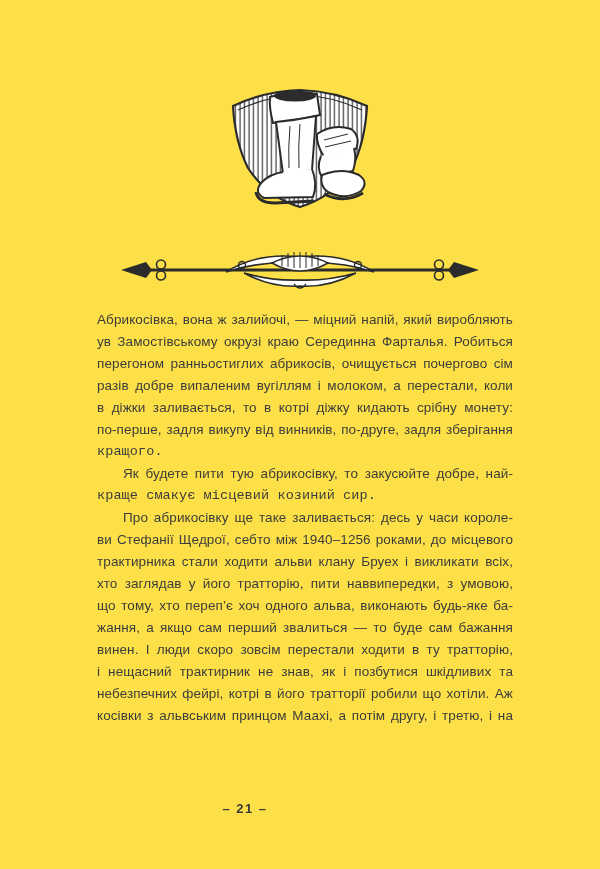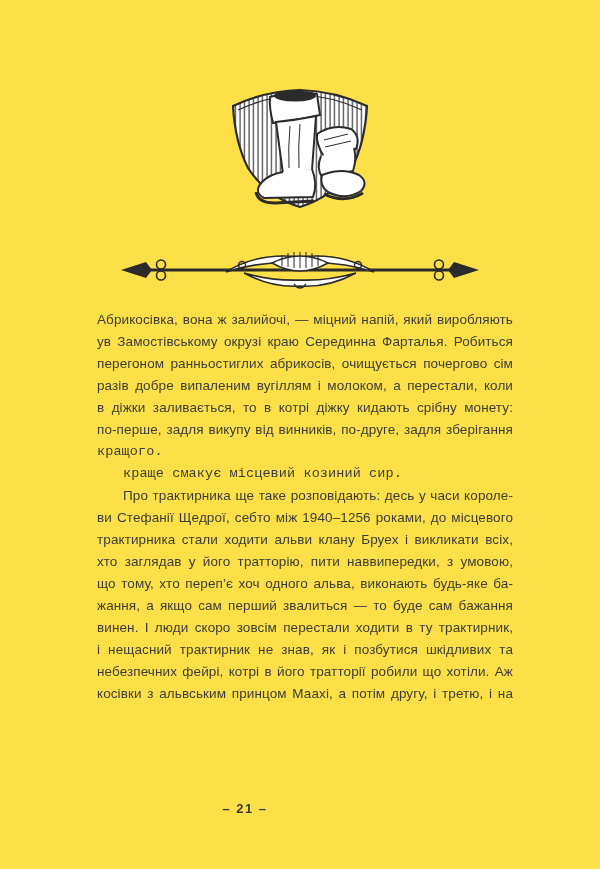--- a/index.html
+++ b/index.html
@@ -117,30 +117,31 @@
     <div class="para">
       <div class="line">Абрикосівка, вона ж залийочі, — міцний напій, який виробляють</div>
       <div class="line">ув Замостівському окрузі краю Серединна Фарталья. Робиться</div>
       <div class="line">перегоном ранньостиглих абрикосів, очищується почергово сім</div>
       <div class="line">разів добре випаленим вугіллям і молоком, а перестали, коли</div>
       <div class="line">в діжки заливається, то в котрі діжку кидають срібну монету:</div>
       <div class="line">по-перше, задля викупу від винників, по-друге, задля зберігання</div>
       <div class="line lastline">кращого.</div>
     </div>
     <div class="para indented">
+      <div class="line">Як будете пити тую абрикосівку, то закусюйте добре, най-</div>
       <div class="line lastline">краще смакує місцевий козиний сир.</div>
     </div>
     <div class="para indented">
-      <div class="line">Про трактирника ще таке розповідають: десь у часи короле-</div>
+      <div class="line">Про абрикосівку ще таке заливається: десь у часи короле-</div>
       <div class="line">ви Стефанії Щедрої, себто між 1940–1256 роками, до місцевого</div>
       <div class="line">трактирника стали ходити альви клану Бруех і викликати всіх,</div>
       <div class="line">хто заглядав у його тратторію, пити наввипередки, з умовою,</div>
       <div class="line">що тому, хто переп’є хоч одного альва, виконають будь-яке ба-</div>
       <div class="line">жання, а якщо сам перший звалиться — то буде сам бажання</div>
-      <div class="line">винен. І люди скоро зовсім перестали ходити в ту трактирник,</div>
+      <div class="line">винен. І люди скоро зовсім перестали ходити в ту тратторію,</div>
       <div class="line">і нещасний трактирник не знав, як і позбутися шкідливих та</div>
       <div class="line">небезпечних фейрі, котрі в його тратторії робили що хотіли. Аж</div>
       <div class="line">косівки з альвським принцом Маахі, а потім другу, і третю, і на</div>
     </div>
   </div>
 
   <div class="page-number">– 21 –</div>
 
 </div>
 

